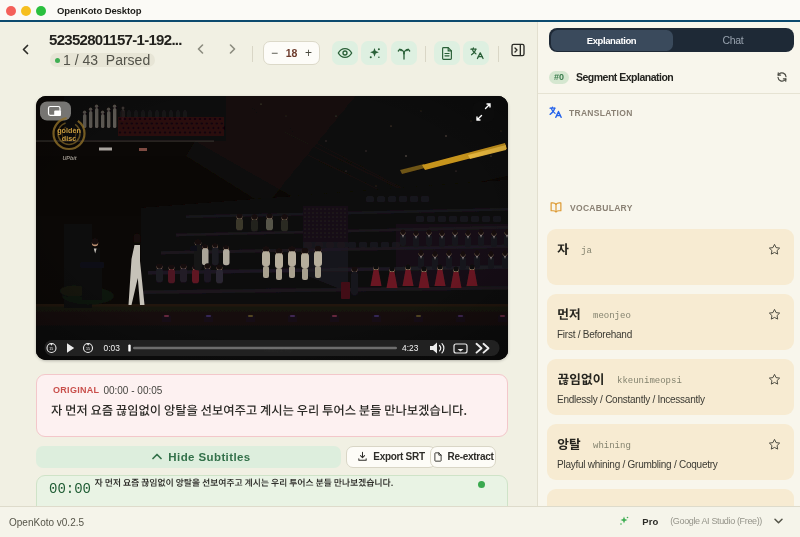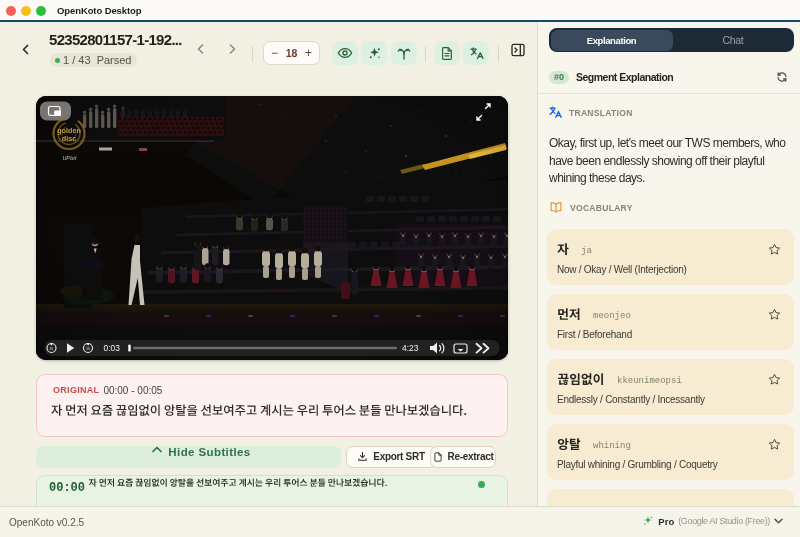--- a/index.html
+++ b/index.html
@@ -6,64 +6,64 @@
 body{font-family:"Liberation Sans",sans-serif;position:relative;background:#f1f0e3}
 .abs{position:absolute}
 
 #titlebar{position:absolute;left:0;top:0;width:800px;height:22px;background:#fbfaf6;border-bottom:2px solid #0c4a6e}
 .dot{position:absolute;top:5.5px;width:10px;height:10px;border-radius:50%}
 #titlebar .t{position:absolute;left:57px;top:5px;font-size:9.5px;letter-spacing:-.1px;font-weight:bold;color:#1d1d1a}
 
 #left{position:absolute;left:0;top:22px;width:537px;height:484px;background:#f1f0e3}
 #lheader{position:absolute;left:0;top:0;width:537px;height:58px}
 #vtitle{position:absolute;left:49px;top:8.5px;font-size:15px;font-weight:bold;color:#23221e;letter-spacing:-.7px}
-#badge{position:absolute;left:50px;top:31px;height:14px;background:#e7e5d6;border-radius:7px;font-size:11px;color:#53534a;line-height:14px;padding:0 5px 0 13px}
+#badge{position:absolute;left:50px;top:31px;height:14px;background:#e7e5d6;border-radius:7px;font-size:14px;color:#53534a;line-height:14px;padding:0 5px 0 13px}
 #badge::before{content:"";position:absolute;left:5px;top:4.5px;width:5px;height:5px;border-radius:50%;background:#3fae53}
 .hsep{position:absolute;top:24px;width:1px;height:16px;background:#d9d6c6}
 #zoompill{position:absolute;left:263px;top:19px;width:57px;height:24px;background:#fdfcf8;border:1px solid #dcd9c9;border-radius:7px;display:flex;align-items:center;justify-content:space-between;padding:0 7px}
 #zoompill .pm{font-size:12px;color:#4a4a40}
 #zoompill .num{font-size:10.5px;color:#6d3b2c;font-weight:bold}
 .gbtn{position:absolute;top:19px;width:26px;height:24px;background:#def0e1;border-radius:7px;display:flex;align-items:center;justify-content:center}
 
 #video{position:absolute;left:36px;top:74px;width:472px;height:264px;border-radius:10px;overflow:hidden;background:#0d0a07;box-shadow:0 1px 3px rgba(0,0,0,.25)}
 
 #pink{position:absolute;left:36px;top:352px;width:472px;height:63px;background:#fdf1f1;border:1.5px solid #f3c7ca;border-radius:9px;padding:8px 16px}
 #pink .hd{display:flex;align-items:center;gap:4px;height:14px}
 #pink .orig{font-size:9px;font-weight:bold;color:#c94f4b;letter-spacing:.3px}
 #pink .time{font-size:10px;color:#454540}
 #pink .kr{margin-top:8px;margin-left:-2.5px}
 
-#hideb{position:absolute;left:36px;top:424px;width:305px;height:21.5px;background:#ddeedd;border-radius:7px;display:flex;align-items:flex-start;justify-content:center;gap:6px;padding-left:26px;box-sizing:border-box;font-size:11.5px;letter-spacing:.4px;font-weight:bold;color:#33714a}
+#hideb{position:absolute;left:36px;top:424px;width:305px;height:21.5px;background:#ddeedd;border-radius:7px;display:flex;align-items:center;justify-content:center;gap:6px;padding-left:26px;box-sizing:border-box;font-size:11.5px;letter-spacing:.4px;font-weight:bold;color:#33714a}
 .wbtn{position:absolute;top:424px;height:21.5px;background:#fdfcf7;border:1px solid #d9d6c6;border-radius:7px;display:flex;align-items:center;justify-content:center;gap:5px;font-size:10px;letter-spacing:-.3px;font-weight:bold;color:#2e2d28}
 #exportb{left:346px;width:90px;white-space:nowrap}
 #reextb{left:430px;width:66px;white-space:nowrap}
 
 #subrow{position:absolute;left:36px;top:453px;width:472px;height:46px;background:#e9f3e4;border:1px solid #cfe3c8;border-radius:9px;padding:3px 12px;display:flex;align-items:flex-start;gap:6px}
-#subrow .tc{font-family:"Liberation Mono",monospace;font-size:12px;font-weight:bold;color:#1e5c33;margin-top:1.5px}
+#subrow .tc{font-family:"Liberation Mono",monospace;font-size:14px;font-weight:normal;color:#1e5c33;margin-top:1.5px}
 #subrow .dotg{position:absolute;right:22px;top:5px;width:7px;height:7px;border-radius:50%;background:#3aa94f}
 
 #right{position:absolute;left:537px;top:22px;width:263px;height:484px;background:#f8f6ec;border-left:1px solid #e2dfcf}
 #tabbar{position:absolute;left:11px;top:6px;width:245px;height:24px;background:#1e2936;border-radius:8px}
 #tabact{position:absolute;left:1.5px;top:1.5px;width:122px;height:21px;background:#3a4a5c;border-radius:6.5px;display:flex;align-items:center;justify-content:center;font-size:9.5px;font-weight:bold;letter-spacing:-.4px;color:#fff}
 #tabchat{position:absolute;left:124px;top:0;width:120px;height:24px;display:flex;align-items:center;justify-content:center;font-size:10.5px;letter-spacing:-.3px;color:#97a1ad}
 #segpill{position:absolute;left:11px;top:49px;height:13px;background:#d5e7d0;border-radius:6.5px;font-size:9px;font-weight:bold;color:#3c7d4e;line-height:13px;padding:0 5px}
 #segtitle{position:absolute;left:38px;top:49px;font-size:10.5px;font-weight:bold;letter-spacing:-.5px;color:#23231f}
 #rdiv{position:absolute;left:0;top:71px;width:263px;height:1px;background:#e6e3d3}
 .schead{position:absolute;left:11px;display:flex;align-items:center;gap:7px}
 .schead .lbl{font-size:8.5px;font-weight:bold;color:#8a8174;letter-spacing:.3px}
 #transp{position:absolute;left:11px;top:113px;white-space:nowrap;font-size:12px;letter-spacing:-.5px;color:#2e2d28;line-height:17.5px}
 .vcard{position:absolute;left:9px;width:247px;height:56px;background:#f7ebd2;border-radius:9px;padding:15px 13px 0 10px}
 .vcard .r1{display:flex;align-items:flex-end;gap:12px}
 .vcard .rom{font-family:"Liberation Mono",monospace;font-size:9px;color:#84836f;margin-bottom:1.5px}
 .vcard .def{font-size:10px;letter-spacing:-.25px;color:#3b3a33;margin-top:7px}
 .star{position:absolute;right:13px;top:14px}
 
 #statusbar{position:absolute;left:0;top:506px;width:800px;height:31px;background:#f5f4ea;border-top:1px solid #dedbcb;z-index:50}
 #statusbar .v{position:absolute;left:9px;top:10px;font-size:10px;color:#565549}
-#proarea{position:absolute;right:17px;top:8px;display:flex;align-items:center;gap:4px}
+#proarea{position:absolute;right:17px;top:8px;display:flex;align-items:center;gap:12px}
 #proarea .pro{font-size:9.5px;font-weight:bold;color:#2b2b27}
 #proarea .gr{font-size:9px;letter-spacing:-.35px;color:#95948a}
 </style></head>
 <body>
 <div id="titlebar">
   <div class="dot" style="left:5.6px;background:#f4605a"></div>
   <div class="dot" style="left:20.6px;background:#f6bf1f"></div>
   <div class="dot" style="left:35.6px;background:#2ac03f"></div>
   <div class="t">OpenKoto Desktop</div>
 </div>
@@ -707,36 +707,34 @@
   <div class="schead" style="top:84px">
     <svg width="13" height="13" viewBox="0 0 24 24" fill="none" stroke="#2563eb" stroke-width="2.4" stroke-linecap="round" stroke-linejoin="round">
         <path d="M2 4h9M6.5 2v2"></path>
         <path d="M4 4c1.2 4 4 7.5 7 9.5"></path>
         <path d="M10.5 4c-1 4.5-4.5 9-8.5 11.5"></path>
         <path d="M12.5 21l5-11 5 11"></path>
         <path d="M14.5 17.5h6"></path>
       </svg>
     <span class="lbl">TRANSLATION</span>
   </div>
-  <div id="transp">Okay, first up, let's meet our TWS members, who<br>have been endlessly showing off their playful<br>whining these days.</div>
   <div class="schead" style="top:179px">
     <svg width="14" height="13" viewBox="0 0 24 24" fill="none" stroke="#dd9a33" stroke-width="2.2" stroke-linecap="round" stroke-linejoin="round">
         <path d="M12 6c-1.5-1.8-3.8-2.5-6-2.5H3V18h3.5c2 0 4 .7 5.5 2 1.5-1.3 3.5-2 5.5-2H21V3.5h-3c-2.2 0-4.5.7-6 2.5z"></path>
         <path d="M12 6v14"></path>
       </svg>
     <span class="lbl">VOCABULARY</span>
   </div>
   <div class="vcard" style="top:207px">
       <div class="r1">
         <svg class="" width="12" height="13" viewBox="0 -10.14 12 13.26" style="display:block;overflow:visible">
           <path d="M3.2 -9H4.6V-7.6Q4.6 -6.6 4.4 -5.6Q4.2 -4.6 3.7 -3.7Q3.3 -2.9 2.7 -2.2Q2.1 -1.5 1.2 -1.1L0.3 -2.5Q1 -2.8 1.6 -3.4Q2.1 -4 2.5 -4.7Q2.9 -5.4 3 -6.1Q3.2 -6.9 3.2 -7.6ZM3.6 -9H5V-7.6Q5 -7 5.1 -6.2Q5.3 -5.5 5.7 -4.9Q6 -4.2 6.6 -3.7Q7.1 -3.1 7.9 -2.8L6.9 -1.4Q6.1 -1.8 5.5 -2.5Q4.8 -3.1 4.4 -3.9Q4 -4.8 3.8 -5.7Q3.6 -6.7 3.6 -7.6ZM0.7 -9.7H7.3V-8.3H0.7ZM8.2 -10.9H10V1.2H8.2ZM9.6 -6.3H11.7V-4.9H9.6Z" fill="#26251f"></path>
         </svg>
         <span class="rom">ja</span>
       </div>
-      <div class="def">Now / Okay / Well (Interjection)</div>
       <svg class="star" width="13" height="13" viewBox="0 0 24 24" fill="none" stroke="#4a493f" stroke-width="1.8" stroke-linejoin="round">
         <path d="M12 2.5l2.9 6 6.6.9-4.8 4.6 1.2 6.5-5.9-3.1-5.9 3.1 1.2-6.5L2.5 9.4l6.6-.9z"></path>
       </svg>
     </div>
     <div class="vcard" style="top:272px">
       <div class="r1">
         <svg class="" width="24" height="13" viewBox="0 -10.14 24 13.26" style="display:block;overflow:visible">
           <path d="M1 -9.9H6.7V-4.1H1ZM5 -8.6H2.7V-5.5H5ZM8.9 -10.9H10.6V-2.1H8.9ZM6.2 -7.7H9.3V-6.3H6.2ZM2.7 -0.4H10.9V0.9H2.7ZM2.7 -2.9H4.4V0.3H2.7Z M20.9 -10.9H22.6V1.2H20.9ZM18.8 -6.7H21.3V-5.3H18.8ZM15.3 -9H16.6V-7.9Q16.6 -6.8 16.4 -5.8Q16.2 -4.7 15.8 -3.8Q15.4 -2.9 14.8 -2.2Q14.2 -1.5 13.3 -1.1L12.3 -2.4Q13.1 -2.8 13.6 -3.4Q14.2 -4 14.5 -4.7Q14.9 -5.4 15.1 -6.3Q15.3 -7.1 15.3 -7.9ZM15.7 -9H17V-7.9Q17 -7.1 17.2 -6.3Q17.4 -5.6 17.7 -4.8Q18.1 -4.1 18.7 -3.6Q19.2 -3 20 -2.7L19 -1.3Q18.1 -1.7 17.5 -2.4Q16.9 -3.1 16.5 -3.9Q16.1 -4.8 15.9 -5.8Q15.7 -6.9 15.7 -7.9ZM12.8 -9.7H19.5V-8.3H12.8Z" fill="#26251f"></path>
         </svg>
         <span class="rom">meonjeo</span>

